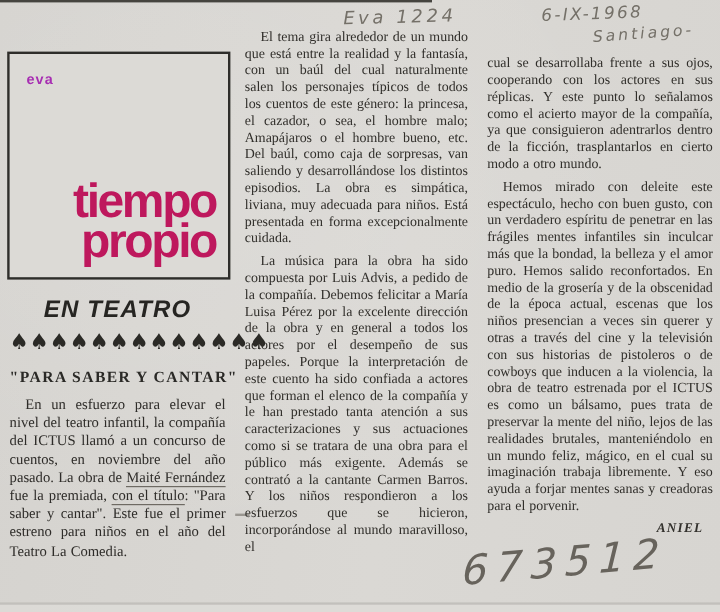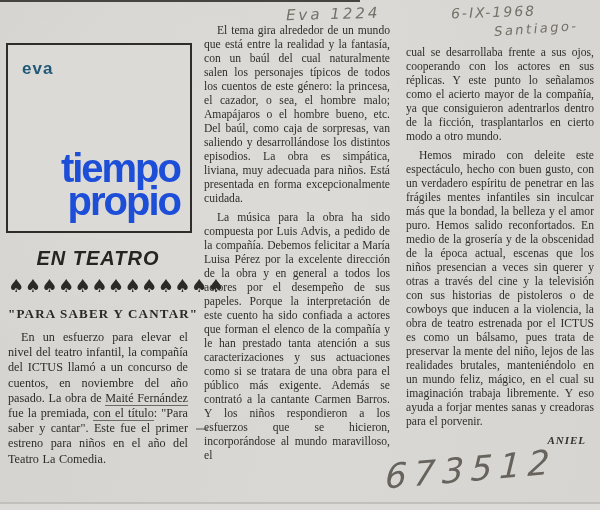--- a/index.html
+++ b/index.html
@@ -36,28 +36,28 @@
   }
 
   
   .masthead-box{
     position:absolute;left:6px;top:43px;width:182px;height:186px;
     border:2px solid #2e2d2a;background:#dcdad6;
   }
   .eva-logo{
     position:absolute;left:14px;top:14px;
     font-family:"Liberation Sans", sans-serif;
-    font-weight:bold;font-size:17px;letter-spacing:1px;
-    color:#0c4a6e;opacity:.9;
+    font-weight:bold;font-size:12px;letter-spacing:1px;
+    color:#a21caf;opacity:.9;
   }
   .masthead-title{
     position:absolute;right:10px;bottom:12px;
     font-family:"Liberation Sans", sans-serif;
     font-weight:bold;font-size:40px;line-height:.84;
-    letter-spacing:-2px;color:#1d4ed8;text-align:right;
+    letter-spacing:-2px;color:#be185d;text-align:right;
   }
 
   
   .col-left{position:absolute;left:8px;top:246px;width:180px;}
   .section-heading{
     text-align:center;
     font-family:"Liberation Sans", sans-serif;
     font-weight:bold;font-style:italic;
     font-size:20px;line-height:24px;letter-spacing:1px;
     color:#262522;

